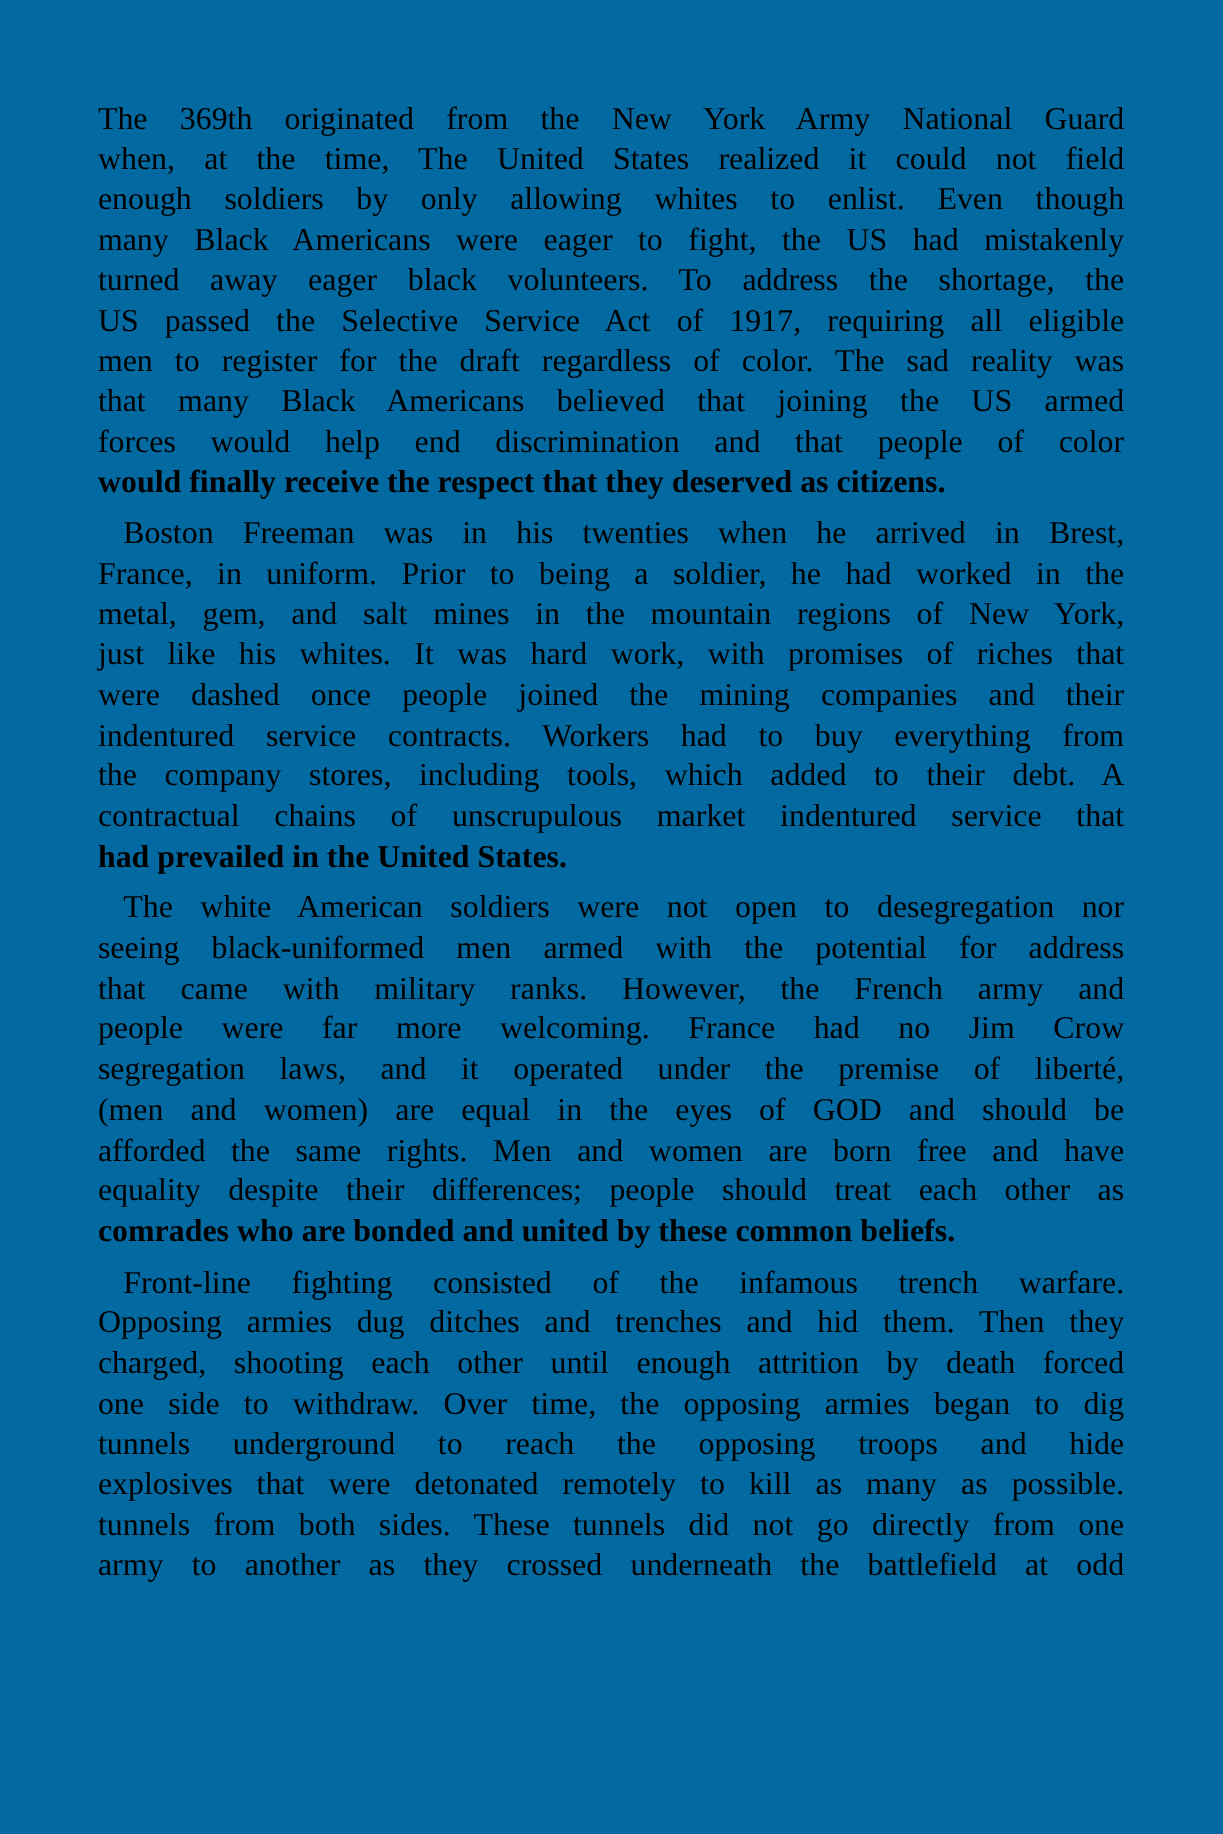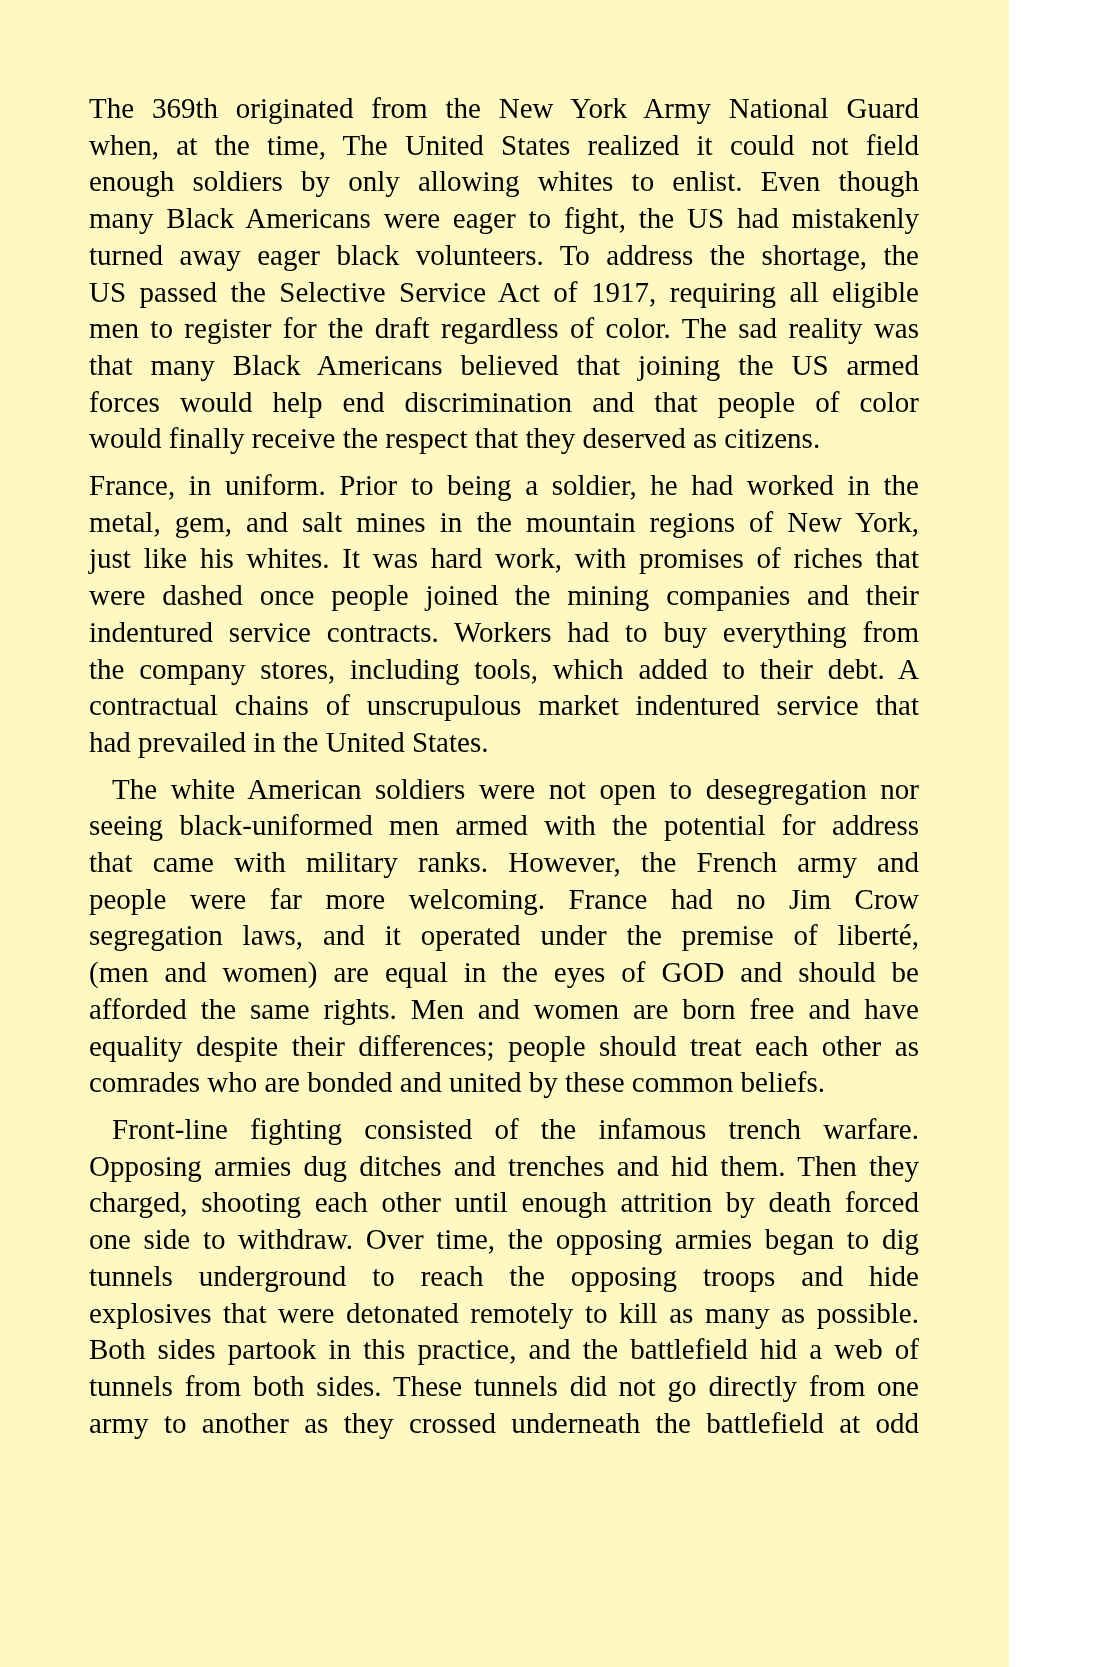--- a/index.html
+++ b/index.html
@@ -10,40 +10,41 @@
     width: 1112px;
     height: 1667px;
     background: #ffffff;
     overflow: hidden;
     font-family: "Liberation Serif", "DejaVu Serif", serif;
     color: #000000;
     -webkit-font-smoothing: antialiased;
   }
   .page {
     box-sizing: border-box;
-    width: 1009px;
+    width: 1112px;
     height: 1667px;
     padding: 90px 90px 0 89px;
-    background: #fef9c3;
+    background: #0369a1;
   }
   .paragraph {
     margin: 0;
   }
   .paragraph + .paragraph {
     margin-top: 10px;
   }
   .line {
     font-size: 29px;
     line-height: 36.7px;
     text-align: justify;
     text-align-last: justify;
     white-space: normal;
   }
   .line.last {
     text-align-last: left;
+    font-weight: bold;
   }
   .line.indented {
     padding-left: 23px;
   }
 </style>
 </head>
 <body>
 
 <div class="page">
   <div class="text-block" id="text-body">
@@ -53,20 +54,21 @@
         <div class="line">enough soldiers by only allowing whites to enlist. Even though</div>
         <div class="line">many Black Americans were eager to fight, the US had mistakenly</div>
         <div class="line">turned away eager black volunteers. To address the shortage, the</div>
         <div class="line">US passed the Selective Service Act of 1917, requiring all eligible</div>
         <div class="line">men to register for the draft regardless of color. The sad reality was</div>
         <div class="line">that many Black Americans believed that joining the US armed</div>
         <div class="line">forces would help end discrimination and that people of color</div>
         <div class="line last">would finally receive the respect that they deserved as citizens.</div>
       </div>
       <div class="paragraph">
+        <div class="line indented">Boston Freeman was in his twenties when he arrived in Brest,</div>
         <div class="line">France, in uniform. Prior to being a soldier, he had worked in the</div>
         <div class="line">metal, gem, and salt mines in the mountain regions of New York,</div>
         <div class="line">just like his whites. It was hard work, with promises of riches that</div>
         <div class="line">were dashed once people joined the mining companies and their</div>
         <div class="line">indentured service contracts. Workers had to buy everything from</div>
         <div class="line">the company stores, including tools, which added to their debt. A</div>
         <div class="line">contractual chains of unscrupulous market indentured service that</div>
         <div class="line last">had prevailed in the United States.</div>
       </div>
       <div class="paragraph">
@@ -80,18 +82,17 @@
         <div class="line">equality despite their differences; people should treat each other as</div>
         <div class="line last">comrades who are bonded and united by these common beliefs.</div>
       </div>
       <div class="paragraph">
         <div class="line indented">Front-line fighting consisted of the infamous trench warfare.</div>
         <div class="line">Opposing armies dug ditches and trenches and hid them. Then they</div>
         <div class="line">charged, shooting each other until enough attrition by death forced</div>
         <div class="line">one side to withdraw. Over time, the opposing armies began to dig</div>
         <div class="line">tunnels underground to reach the opposing troops and hide</div>
         <div class="line">explosives that were detonated remotely to kill as many as possible.</div>
-        <div class="line">Both sides partook in this practice, and the battlefield hid a web of</div>
         <div class="line">tunnels from both sides. These tunnels did not go directly from one</div>
         <div class="line">army to another as they crossed underneath the battlefield at odd</div>
       </div>
     </div>
 </div>
 
 </body></html>

